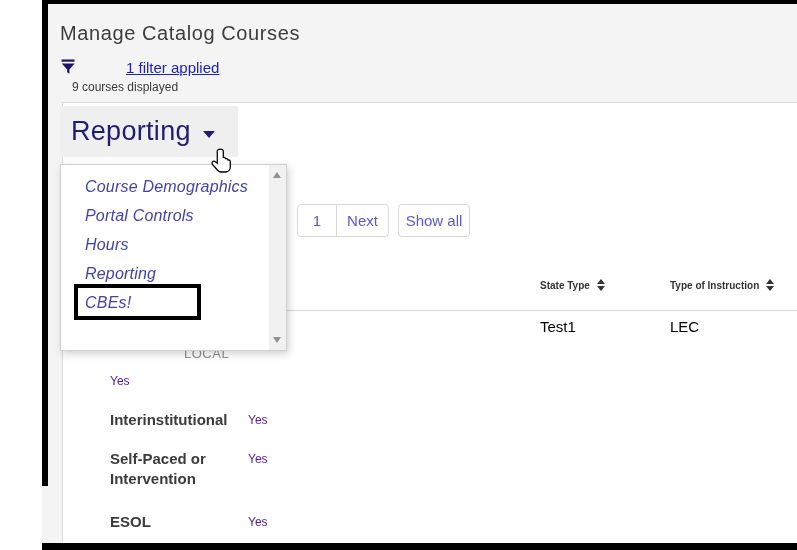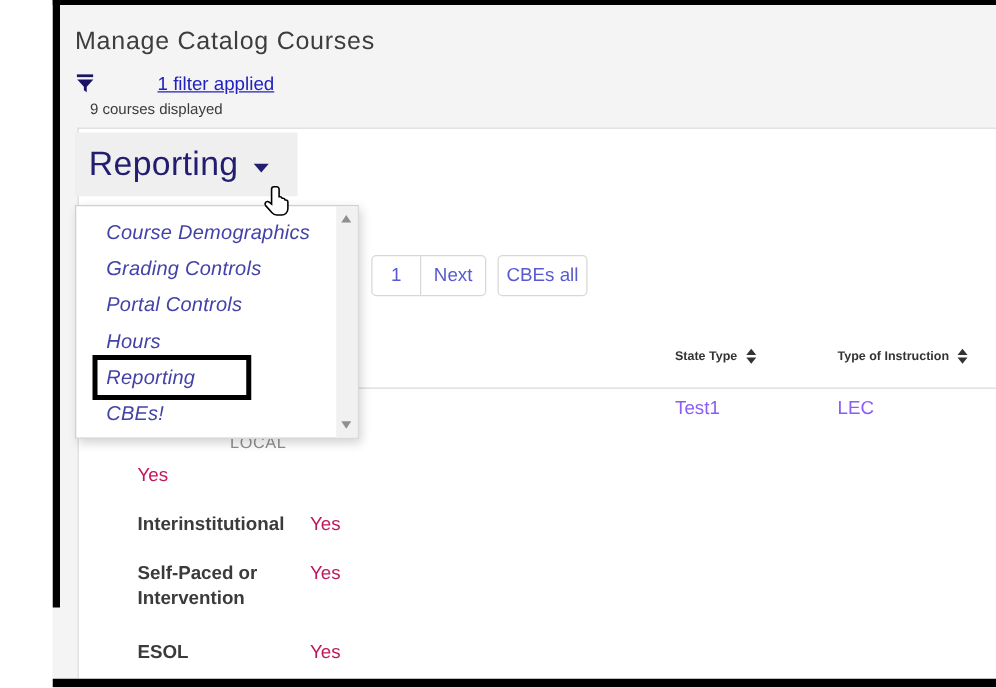--- a/index.html
+++ b/index.html
@@ -120,36 +120,36 @@
     border-bottom:5px solid #333; margin-bottom:2px;
   }
   .sort-down {
     width:0; height:0; border-left:4px solid transparent; border-right:4px solid transparent;
     border-top:5px solid #333;
   }
   .header-divider {
     position:absolute; left:21px; top:310px; width:769px; height:1px;
     background:#d9d9d9; z-index:1;
   }
-  .cell-value { position:absolute; top:318px; font-size:15px; color:#8b5cf6; z-index:1; }
+  .cell-value { position:absolute; top:318px; font-size:15px; color:#000000; z-index:1; }
   .cell-state-type { left:498px; }
   .cell-type-instruction { left:628px;text-align:right; }
 
   
   .local-label {
     position:absolute; left:142px; top:346px; font-size:13px;
     color:#8f8f8f; letter-spacing:0.5px; z-index:1;
   }
   .detail-rows { position:absolute; left:68px; top:371px; width:230px; z-index:1; }
   .detail-row { display:flex; margin-bottom:19px; }
   .detail-row.tall { margin-bottom:23px; }
   .detail-label {
     width:138px; font-size:15px; font-weight:bold; color:#3b3b3b; line-height:20px;
   }
-  .detail-value { font-size:15px; color:#be185d; line-height:20px; }
+  .detail-value { font-size:12px; color:#4c1d95; line-height:20px; }
 </style>
 </head>
 <body>
 
 <div class="screen">
 
   <div class="page-title">Manage Catalog Courses</div>
 
   <div class="filter-row">
     <svg class="funnel-icon" viewBox="0 0 15 16">
@@ -180,21 +180,21 @@
     </span>
   </div>
 
   <div class="cell-value cell-state-type">Test1</div>
   <div class="cell-value cell-type-instruction">LEC</div>
 
   <div class="pager-group">
     <div class="pager-cell pager-page">1</div>
     <div class="pager-cell pager-next">Next</div>
   </div>
-  <div class="show-all-btn">CBEs all</div>
+  <div class="show-all-btn">Show all</div>
 
   <div class="local-label">LOCAL</div>
 
   <div class="detail-rows">
     <div class="detail-row">
       <div class="detail-value">Yes</div>
     </div>
     <div class="detail-row">
       <div class="detail-label">Interinstitutional</div>
       <div class="detail-value">Yes</div>
@@ -209,21 +209,20 @@
     </div>
   </div>
 
   <div class="reporting-btn">
     <span>Reporting</span>
     <span class="caret-down"></span>
   </div>
 
   <div class="dropdown-menu">
     <div class="dropdown-item">Course Demographics</div>
-    <div class="dropdown-item">Grading Controls</div>
     <div class="dropdown-item">Portal Controls</div>
     <div class="dropdown-item">Hours</div>
     <div class="dropdown-item">Reporting</div>
     <div class="dropdown-item">CBEs!</div>
     <div class="menu-scrollbar">
       <span class="sb-arrow-up"></span>
       <span class="sb-arrow-down"></span>
     </div>
   </div>
 

